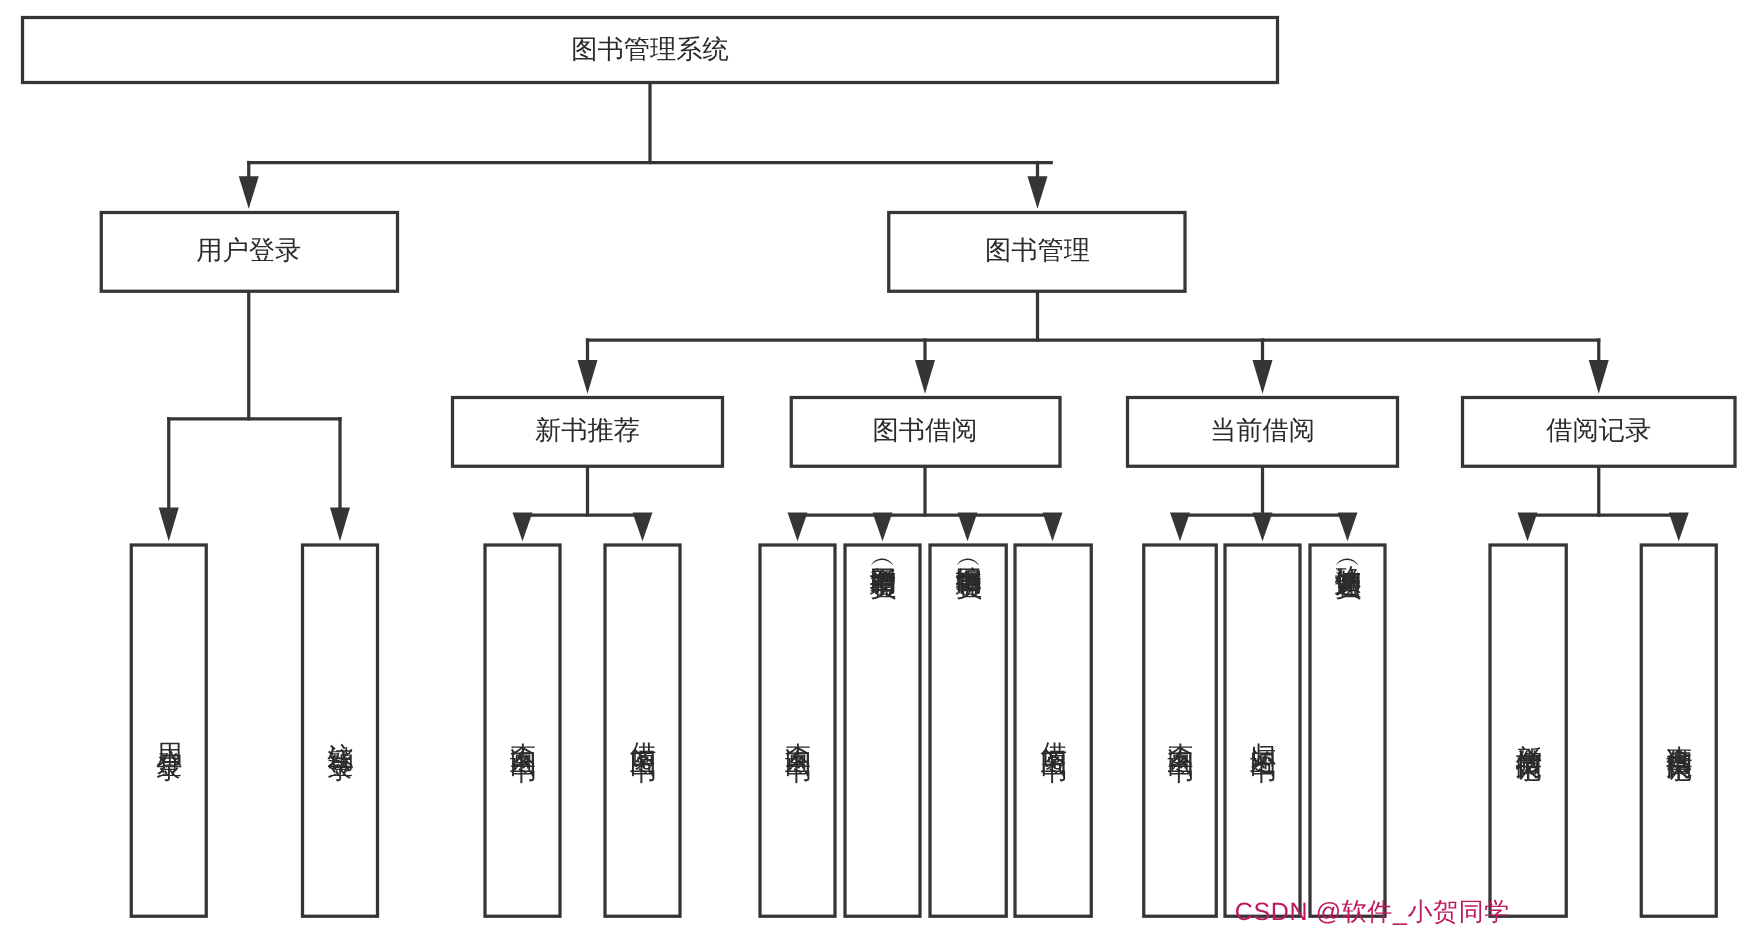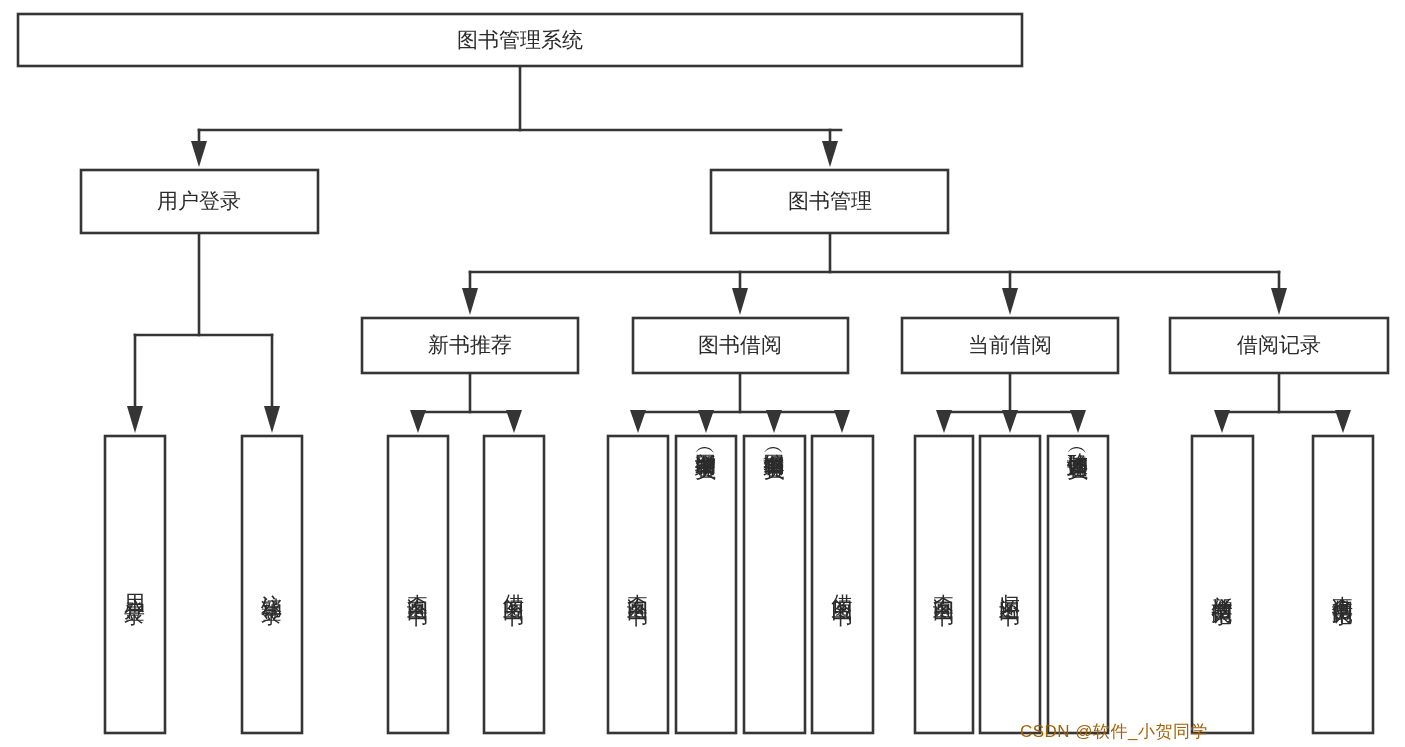--- a/index.html
+++ b/index.html
@@ -67,22 +67,22 @@
     display: flex;
     align-items: center;
     justify-content: center;
     pointer-events: none;
   }
   .watermark {
     position: absolute;
     right: 8px;
     bottom: 4px;
     font-family: "Liberation Sans", "DejaVu Sans", sans-serif;
-    font-size: 17px;
-    color: #a16207;
+    font-size: 20px;
+    color: #be185d;
     letter-spacing: 0.5px;
     white-space: nowrap;
   }
 </style>
 </head>
 <body>
 
 <div id="diagram-root">
 
   <svg id="tree-svg" viewBox="0 0 1405 747">

